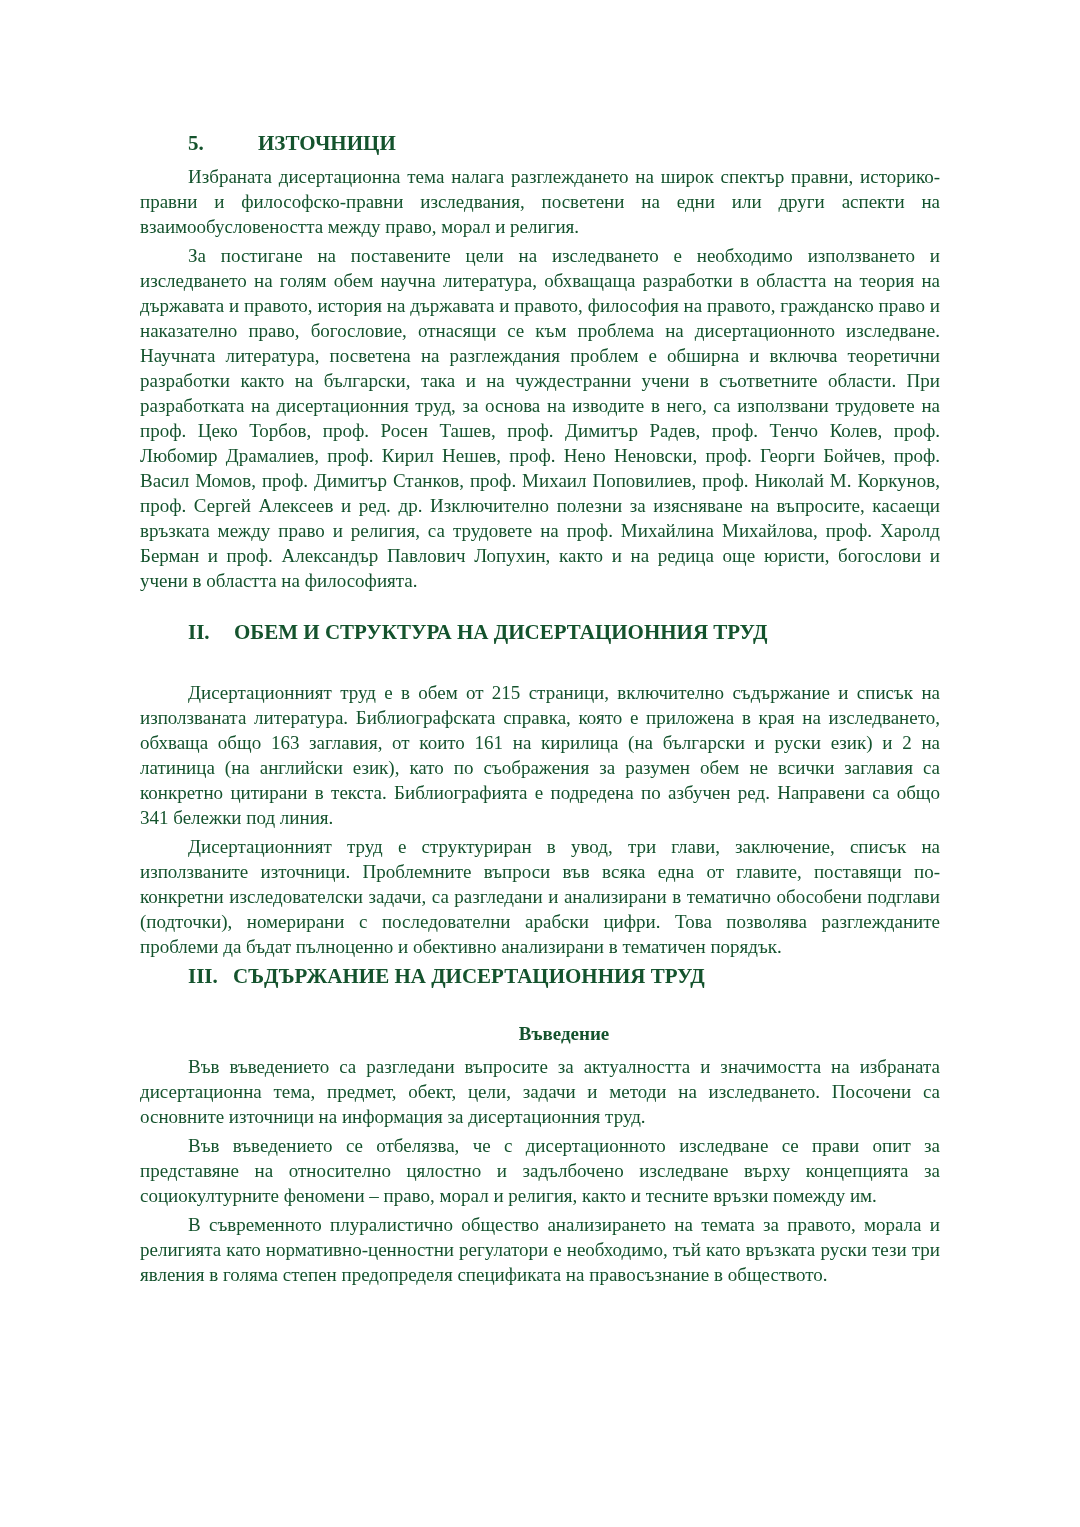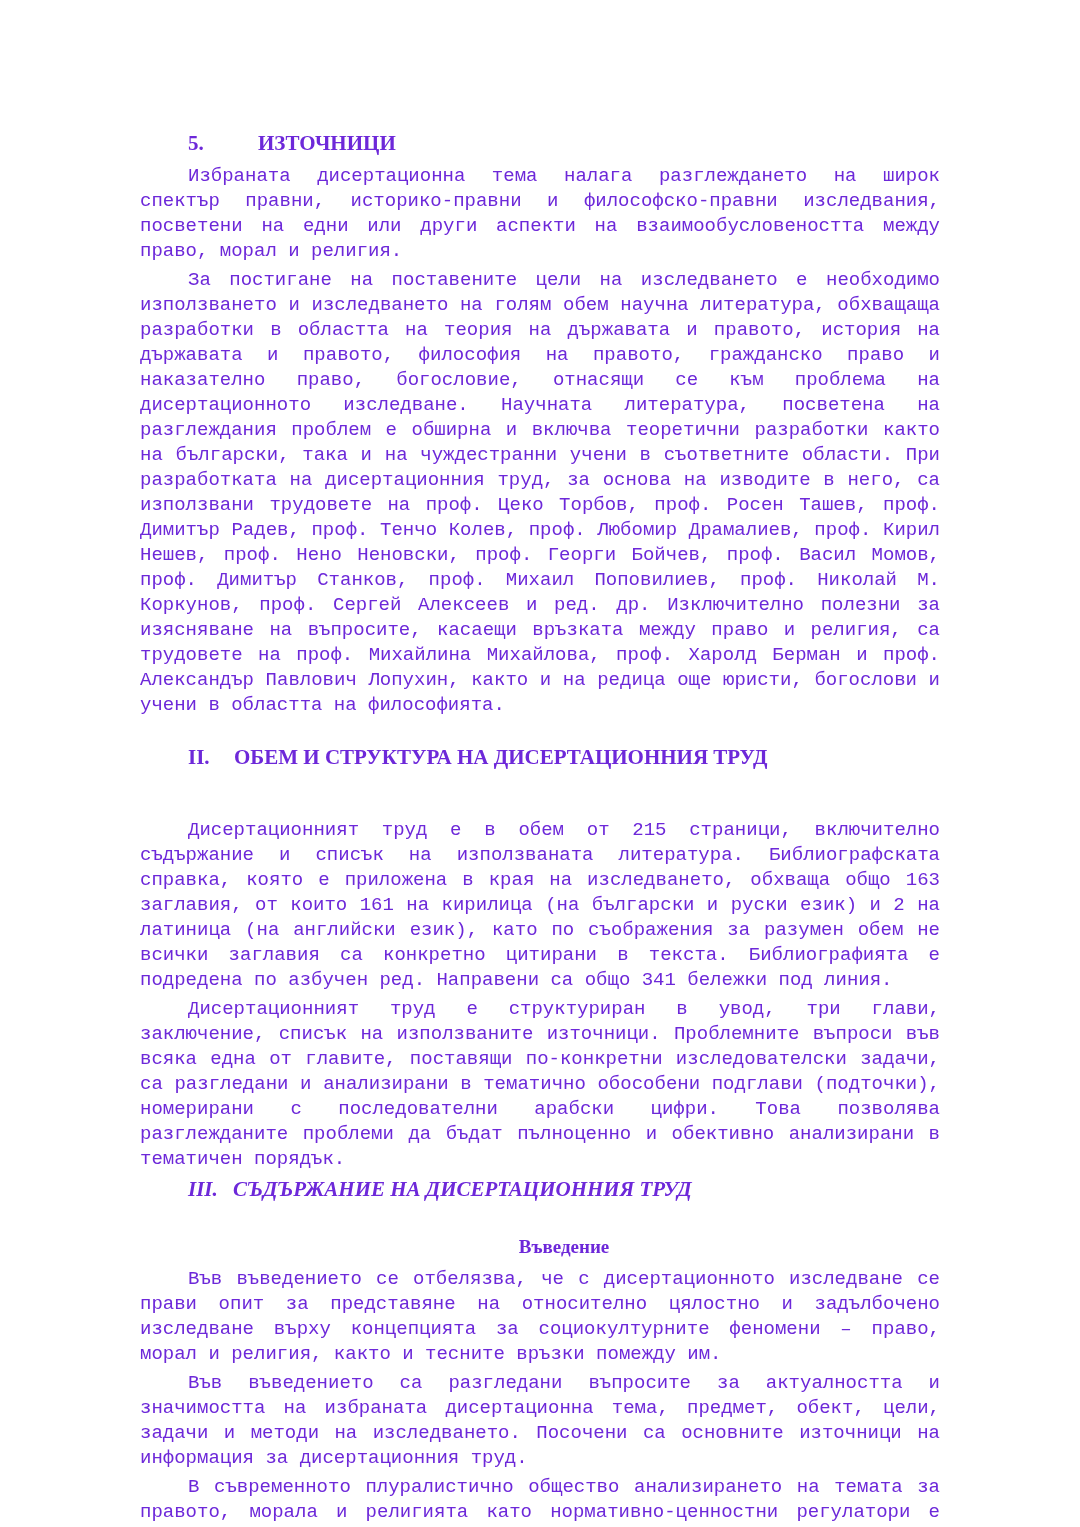--- a/index.html
+++ b/index.html
@@ -12,47 +12,46 @@
     width: 1080px;
     height: 1527px;
     overflow: hidden;
   }
   .page {
     box-sizing: border-box;
     width: 1080px;
     height: 1527px;
     padding: 130px 140px 0 140px;
     background: #ffffff;
-    color: #6d28d9;
+    color: #14532d;
     font-family: "Liberation Serif", "DejaVu Serif", serif;
     font-size: 19px;
     line-height: 25px;
   }
   .par {
     margin: 0 0 4px 0;
     text-indent: 48px;
     text-align: justify;
-    font-family: Liberation Mono, monospace;
   }
   .heading {
     font-size: 21px;
     line-height: 26px;
     font-weight: bold;
     margin: 0;
     padding-left: 48px;
     text-align: left;
     white-space: nowrap;
   }
   .hnum { display: inline-block; }
   .num-arabic  { width: 70px; }   
   .num-roman2  { width: 46px; }   
   .num-roman3  { width: 45px; }   
   .h-sources   { margin-bottom: 8px; }
-  .h-structure { margin-top: 26px; margin-bottom: 48px; }
-  .h-contents  { margin-bottom: 32px; font-style: italic; }
+  .h-structure { margin-top: 26px; margin-bottom: 35px; }
+  .h-contents  { margin-bottom: 32px; }
   .subheading {
     font-size: 19px;
     line-height: 26px;
     font-weight: bold;
     margin: 0 0 7px 0;
     padding-left: 48px;
     text-align: center;
   }
 </style>
 </head>
@@ -68,18 +67,18 @@
 
   <section class="sec">
     <h2 class="heading h-structure"><span class="hnum num-roman2">II.</span><span class="htitle">ОБЕМ И СТРУКТУРА НА ДИСЕРТАЦИОННИЯ ТРУД</span></h2>
     <p class="par">Дисертационният труд е в обем от 215 страници, включително съдържание и списък на използваната литература. Библиографската справка, която е приложена в края на изследването, обхваща общо 163 заглавия, от които 161 на кирилица (на български и руски език) и 2 на латиница (на английски език), като по съображения за разумен обем не всички заглавия са конкретно цитирани в текста. Библиографията е подредена по азбучен ред. Направени са общо 341 бележки под линия.</p>
     <p class="par">Дисертационният труд е структуриран в увод, три глави, заключение, списък на използваните източници. Проблемните въпроси във всяка една от главите, поставящи по-конкретни изследователски задачи, са разгледани и анализирани в тематично обособени подглави (подточки), номерирани с последователни арабски цифри. Това позволява разглежданите проблеми да бъдат пълноценно и обективно анализирани в тематичен порядък.</p>
   </section>
 
   <section class="sec">
     <h2 class="heading h-contents"><span class="hnum num-roman3">III.</span><span class="htitle">СЪДЪРЖАНИЕ НА ДИСЕРТАЦИОННИЯ ТРУД</span></h2>
     <h3 class="subheading">Въведение</h3>
+    <p class="par">Във въведението са разгледани въпросите за актуалността и значимостта на избраната дисертационна тема, предмет, обект, цели, задачи и методи на изследването. Посочени са основните източници на информация за дисертационния труд.</p>
     <p class="par">Във въведението се отбелязва, че с дисертационното изследване се прави опит за представяне на относително цялостно и задълбочено изследване върху концепцията за социокултурните феномени – право, морал и религия, както и тесните връзки помежду им.</p>
-    <p class="par">Във въведението са разгледани въпросите за актуалността и значимостта на избраната дисертационна тема, предмет, обект, цели, задачи и методи на изследването. Посочени са основните източници на информация за дисертационния труд.</p>
     <p class="par">В съвременното плуралистично общество анализирането на темата за правото, морала и религията като нормативно-ценностни регулатори е необходимо, тъй като връзката руски тези три явления в голяма степен предопределя спецификата на правосъзнание в обществото.</p>
   </section>
 
 </div>
 
 </body></html>

